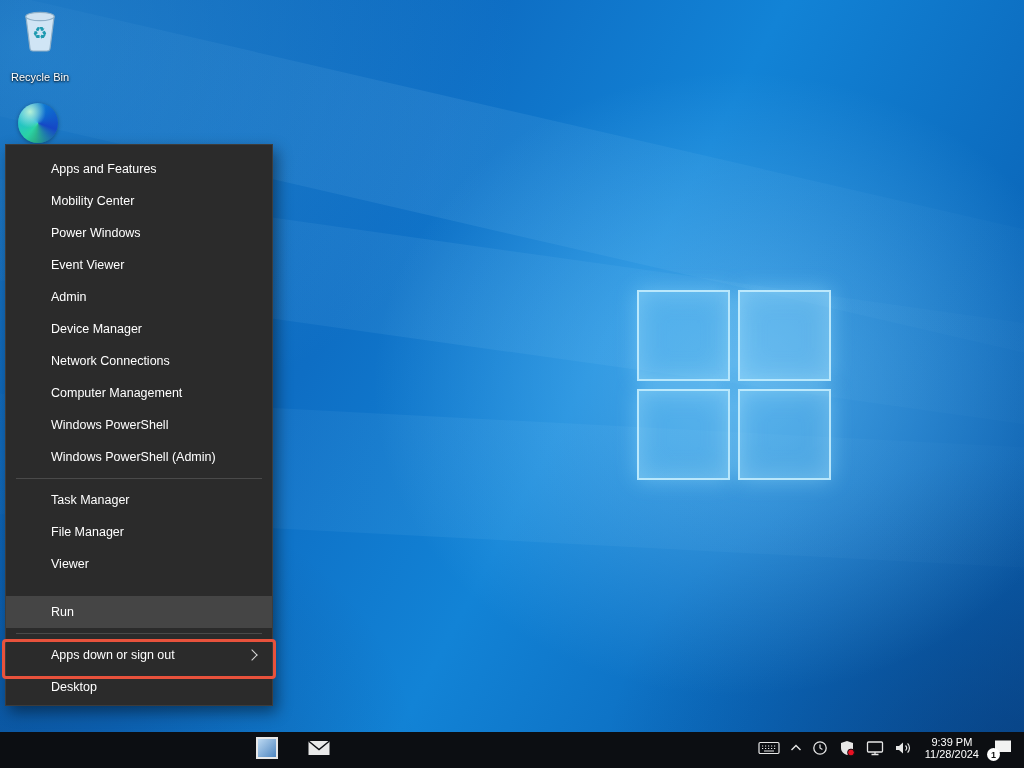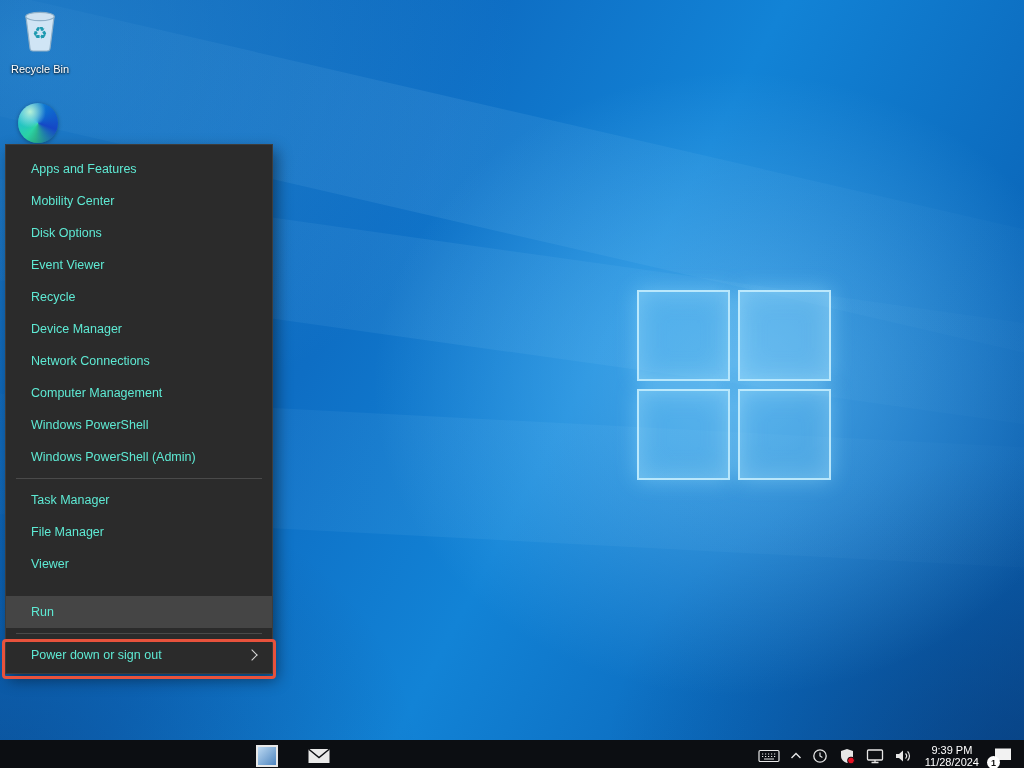--- a/index.html
+++ b/index.html
@@ -33,60 +33,60 @@
     background:rgba(130,212,252,.30);
     border:2px solid rgba(205,242,255,.85);
     box-shadow:0 0 20px rgba(150,225,255,.45), inset 0 0 26px rgba(190,238,255,.35);
   }
   .pane.tr { background:rgba(150,222,255,.38); }
 
   
   .desktop-icon { position:absolute; width:72px; text-align:center; z-index:2; cursor:default; }
   .di-recycle { left:4px; top:8px; }
   .di-label {
-    margin-top:7px; font-size:11px; color:#fff;
+    margin-top:15px; font-size:11px; color:#fff;
     text-shadow:0 1px 2px rgba(0,0,0,.85), 0 0 3px rgba(0,0,0,.6);
   }
   .edge-icon {
     position:absolute; left:18px; top:103px; width:40px; height:40px; border-radius:50%; z-index:2;
     background:
       radial-gradient(circle at 30% 22%, rgba(190,245,215,.95) 0%, rgba(190,245,215,0) 38%),
       conic-gradient(from 220deg at 50% 50%, #2bd4a4 0deg, #1fb7dc 80deg, #0d6fd1 170deg, #1547c6 250deg, #2bb890 330deg, #2bd4a4 360deg);
     box-shadow:0 1px 4px rgba(0,0,0,.35);
   }
 
   
   .winx-menu {
     position:absolute; left:5px; top:144px; width:268px; z-index:6;
     background:#2b2b2b; border:1px solid #3c3c3c;
     padding:8px 0 2px 0;
     box-shadow:4px 6px 14px rgba(0,0,0,.45);
   }
   .mi {
-    height:32px; line-height:32px; padding-left:25px;
-    color:#5eead4; font-size:12.5px; white-space:nowrap;
+    height:32px; line-height:32px; padding-left:45px;
+    color:#ffffff; font-size:12.5px; white-space:nowrap;
     position:relative; cursor:default;
   }
   .mi.hl { background:#454545;margin-top:16px; }
   .sep { height:1px; background:#4a4a4a; margin:5px 10px; }
   .submenu-chevron {
     position:absolute; right:16px; top:12px; width:8px; height:8px;
     border-top:1.6px solid #d8d8d8; border-right:1.6px solid #d8d8d8;
     transform:rotate(45deg);
   }
 
   
   .annotation-box {
     position:absolute; left:2px; top:639px; width:274px; height:40px;
     border:3px solid #e8523c; border-radius:4px; z-index:8; pointer-events:none;
   }
 
   
   .taskbar {
-    position:absolute; left:0; bottom:0; width:1024px; height:28px;
+    position:absolute; left:0; bottom:0; width:1024px; height:36px;
     background:#0c0e12; z-index:4;
   }
   .tb-icon { position:absolute; top:3px; width:26px; height:26px; display:flex; align-items:center; justify-content:center; }
   .tb-partial { left:254px; }
   .tb-partial .frame { width:22px; height:22px; border:2px solid #e8e8e8; background:linear-gradient(135deg,#bcd9f2,#4f86c0); }
   .tb-mail { left:306px; }
 
   .tray {
     position:absolute; right:0; top:0; height:32px;
     display:flex; align-items:center; gap:10px; padding-right:10px; z-index:5;
@@ -120,38 +120,39 @@
     <ellipse cx="20" cy="8.5" rx="14.2" ry="4.2" fill="#cfe3f2" stroke="#8fb0c8" stroke-width="1.2"></ellipse>
     <text x="20" y="31" font-size="17" text-anchor="middle" fill="#1f9ab0" font-family="DejaVu Sans, sans-serif">♻</text>
   </svg>
   <div class="di-label">Recycle Bin</div>
 </div>
 <div class="edge-icon"></div>
 
 <div class="winx-menu">
   <div class="mi"><span>Apps and Features</span></div>
   <div class="mi"><span>Mobility Center</span></div>
-  <div class="mi"><span>Disk Options</span></div>
+  <div class="mi"><span>Power Windows</span></div>
   <div class="mi"><span>Event Viewer</span></div>
-  <div class="mi"><span>Recycle</span></div>
+  <div class="mi"><span>Admin</span></div>
   <div class="mi"><span>Device Manager</span></div>
   <div class="mi"><span>Network Connections</span></div>
   <div class="mi"><span>Computer Management</span></div>
   <div class="mi"><span>Windows PowerShell</span></div>
   <div class="mi"><span>Windows PowerShell (Admin)</span></div>
   <div class="sep"></div>
   <div class="mi"><span>Task Manager</span></div>
   <div class="mi"><span>File Manager</span></div>
   <div class="mi"><span>Viewer</span></div>
   <div class="mi hl"><span>Run</span></div>
   <div class="sep"></div>
   <div class="mi">
-    <span>Power down or sign out</span>
+    <span>Apps down or sign out</span>
     <span class="submenu-chevron"></span>
   </div>
+  <div class="mi"><span>Desktop</span></div>
 </div>
 
 <div class="annotation-box"></div>
 
 <div class="taskbar">
   <div class="tb-icon tb-partial">
     <div class="frame"></div>
   </div>
   <div class="tb-icon tb-mail">
     <svg width="24" height="20" viewBox="0 0 24 20">

